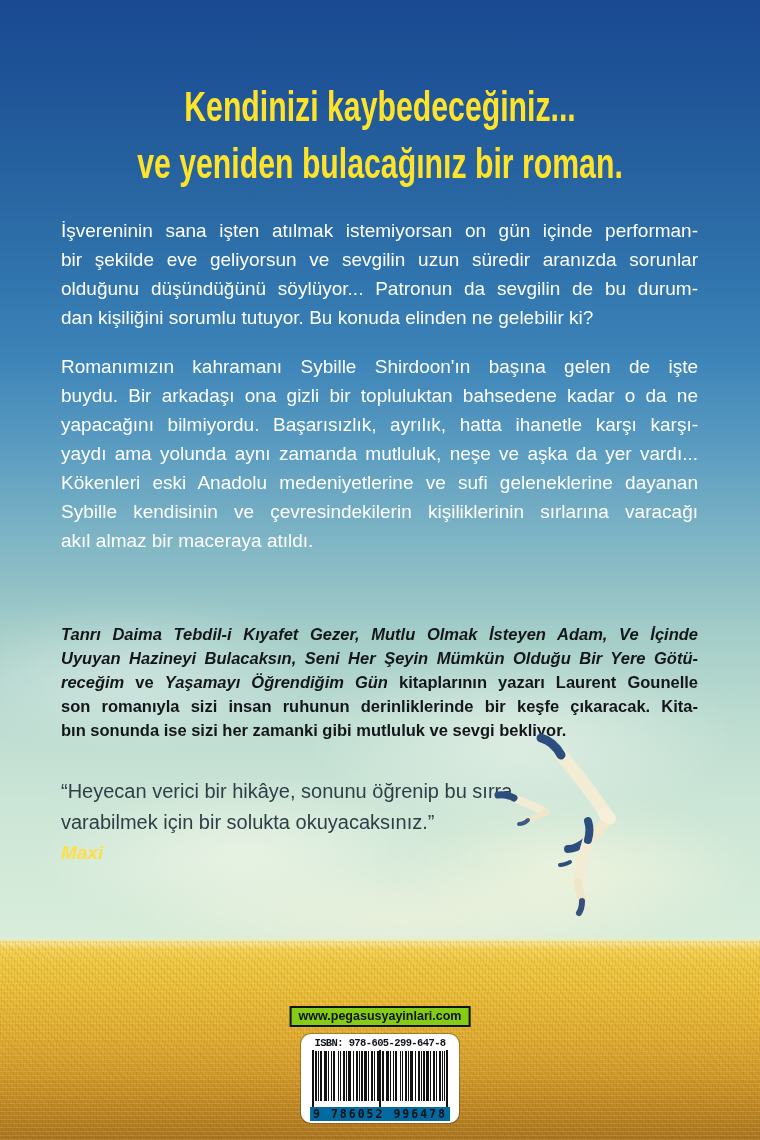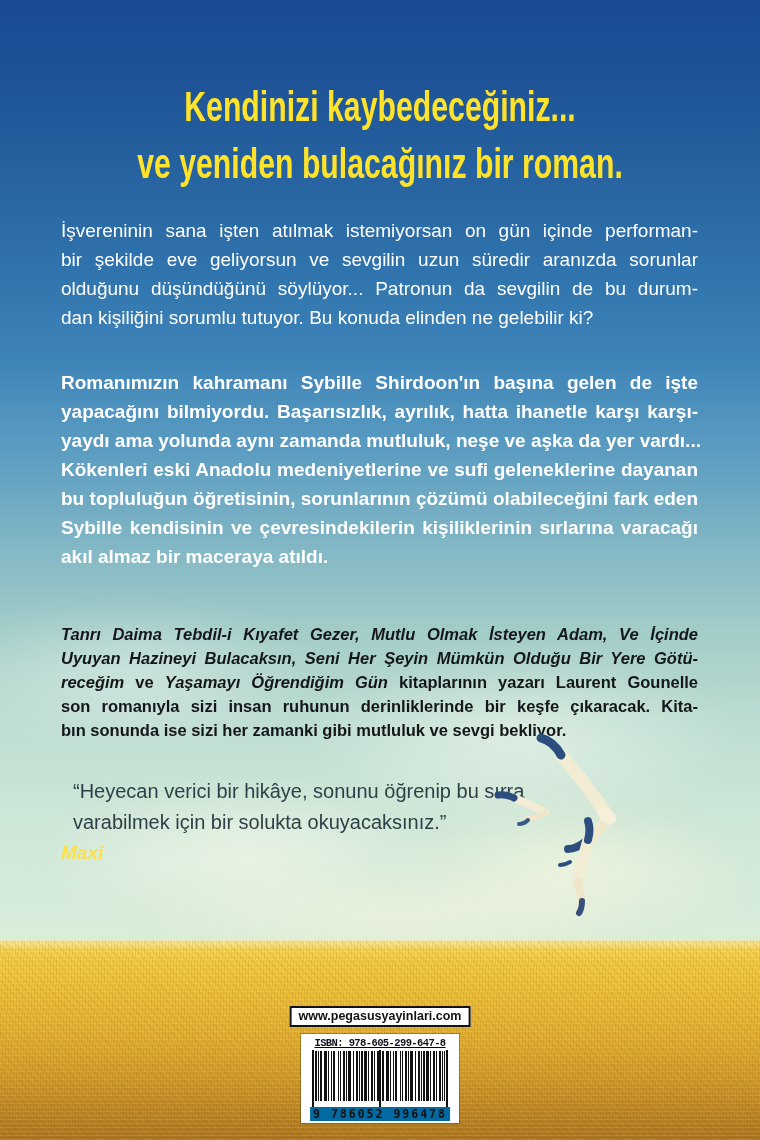--- a/index.html
+++ b/index.html
@@ -44,54 +44,53 @@
   .tagline{
     position:absolute; left:0; top:78px; width:760px; text-align:center;
     color:#ffe32b; font-weight:bold; font-size:42px; line-height:57px;
   }
   .tagline .tl{transform:scaleX(.72); transform-origin:50% 50%; white-space:nowrap;}
   
   .para{
     position:absolute; left:61px; width:637px;
     color:#ffffff; font-size:19px; line-height:29px; font-weight:500;
   }
-  .p1{top:216px;} .p2{top:368px;font-weight:bold;}
+  .p1{top:216px;} .p2{top:352px;}
   .para .line, .authnote .line{
     white-space:nowrap; text-align:justify; text-align-last:justify; text-justify:inter-word;
   }
   .para .line:last-child, .authnote .line:last-child{text-align-last:left;}
   
   .authnote{
     position:absolute; left:61px; top:622px; width:637px;
     color:#14161a; font-size:16.5px; line-height:24px; font-weight:bold;
   }
   .authnote .it{font-style:italic;}
   
   .quote{
     position:absolute; left:61px; top:776px; width:560px;
     color:#2e3f47; font-size:20px; line-height:31px; font-weight:500;
   }
-  .quote .line{white-space:nowrap;margin-left:12px;}
+  .quote .line{white-space:nowrap;}
   .attrib{
     position:absolute; left:61px; top:842px;
     color:#fde047; font-size:19px; font-weight:bold; font-style:italic;
   }
   
   .gulls{position:absolute; left:478px; top:732px; pointer-events:none;}
   
   .webbox{
     position:absolute; top:1006px; left:50%; transform:translateX(-50%);
-    background:#ffffff; border:2px solid #121212; padding:1px 7px 2px;
+    background:#84cc16; border:2px solid #121212; padding:1px 7px 2px;
     font-size:12.5px; font-weight:bold; color:#121212; white-space:nowrap;
   }
   .barcode-box{
     position:absolute; top:1034px; left:50%; transform:translateX(-50%);
-    width:158px; height:89px; background:#fff; border-radius:0;
+    width:158px; height:89px; background:#fff; border-radius:10px;
     box-shadow:0 0 0 1px rgba(0,0,0,.25);
-    text-decoration:underline;
   }
   .isbn{
     margin-top:3px; text-align:center;
     font-family:"Liberation Mono", monospace; font-weight:bold;
     font-size:10.5px; letter-spacing:-0.6px; color:#10151c; white-space:nowrap;
   }
   .bars{display:block; margin:1px auto 0;}
   .digits{
     position:absolute; left:50%; bottom:2px; transform:translateX(-50%);
     background:#0369a1; padding:0 3px;
@@ -118,24 +117,24 @@
   </div>
 
   <div class="para p1">
       <div class="line">İşvereninin sana işten atılmak istemiyorsan on gün içinde performan-</div>
       <div class="line">bir şekilde eve geliyorsun ve sevgilin uzun süredir aranızda sorunlar</div>
       <div class="line">olduğunu düşündüğünü söylüyor... Patronun da sevgilin de bu durum-</div>
       <div class="line">dan kişiliğini sorumlu tutuyor. Bu konuda elinden ne gelebilir ki?</div>
     </div>
   <div class="para p2">
       <div class="line">Romanımızın kahramanı Sybille Shirdoon'ın başına gelen de işte</div>
+      <div class="line">buydu. Bir arkadaşı ona gizli bir topluluktan bahsedene kadar o da ne</div>
       <div class="line">yapacağını bilmiyordu. Başarısızlık, ayrılık, hatta ihanetle karşı karşı-</div>
       <div class="line">yaydı ama yolunda aynı zamanda mutluluk, neşe ve aşka da yer vardı...</div>
       <div class="line">Kökenleri eski Anadolu medeniyetlerine ve sufi geleneklerine dayanan</div>
-      <div class="line">bu topluluğun öğretisinin, sorunlarının çözümü olabileceğini fark eden</div>
       <div class="line">Sybille kendisinin ve çevresindekilerin kişiliklerinin sırlarına varacağı</div>
       <div class="line">akıl almaz bir maceraya atıldı.</div>
     </div>
 
   <div class="authnote">
       <div class="line"><span class="it">Tanrı Daima Tebdil-i Kıyafet Gezer, Mutlu Olmak İsteyen Adam, Ve İçinde</span></div>
       <div class="line"><span class="it">Uyuyan Hazineyi Bulacaksın, Seni Her Şeyin Mümkün Olduğu Bir Yere Götü-</span></div>
       <div class="line"><span class="it">receğim</span><span> ve </span><span class="it">Yaşamayı Öğrendiğim Gün</span><span> kitaplarının yazarı Laurent Gounelle</span></div>
       <div class="line"><span>son romanıyla sizi insan ruhunun derinliklerinde bir keşfe çıkaracak. Kita-</span></div>
       <div class="line"><span>bın sonunda ise sizi her zamanki gibi mutluluk ve sevgi bekliyor.</span></div>

